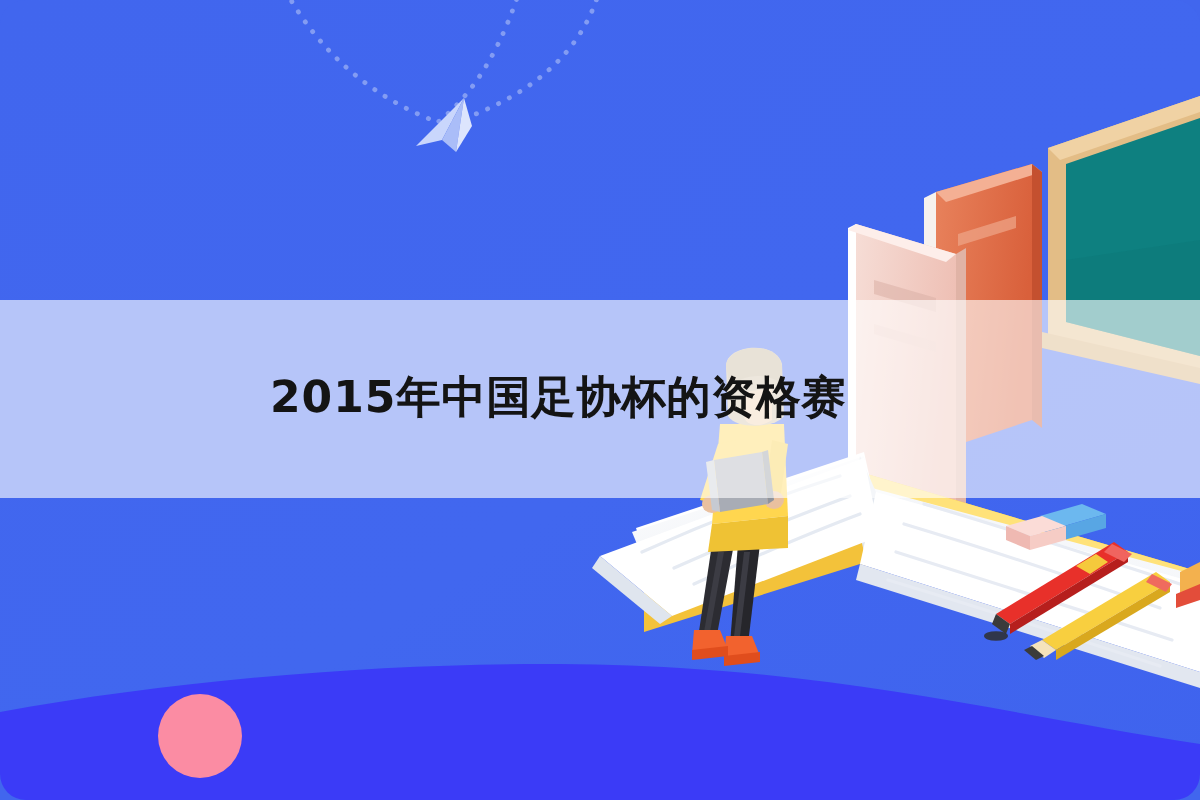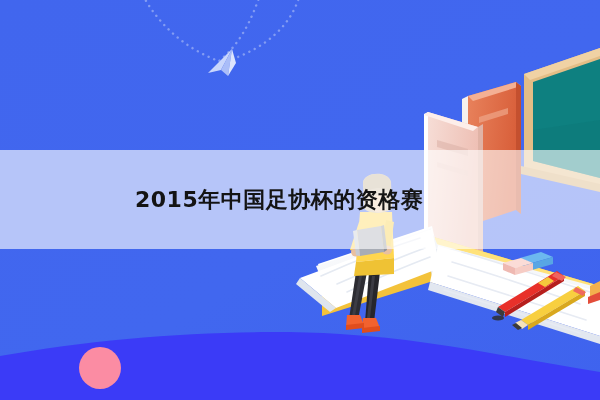--- a/index.html
+++ b/index.html
@@ -4,20 +4,21 @@
 <style>
   html,body{margin:0;padding:0;}
   body{
     width:600px;height:400px;
     font-family:"Liberation Sans","DejaVu Sans",sans-serif;
     overflow:hidden;background:#4166ee;
   }
   #banner{
     position:relative;width:600px;height:400px;overflow:hidden;
     background:#4166ee;
+    border-radius:13px;
   }
   #art{position:absolute;left:0;top:0;width:600px;height:400px;display:block;}
   
   #band{
     position:absolute;left:0;top:150px;width:600px;height:99px;
     background:rgba(255,255,255,0.62);
     pointer-events:none;
   }
   #title-row{
     position:absolute;left:0;top:150px;width:600px;height:99px;

